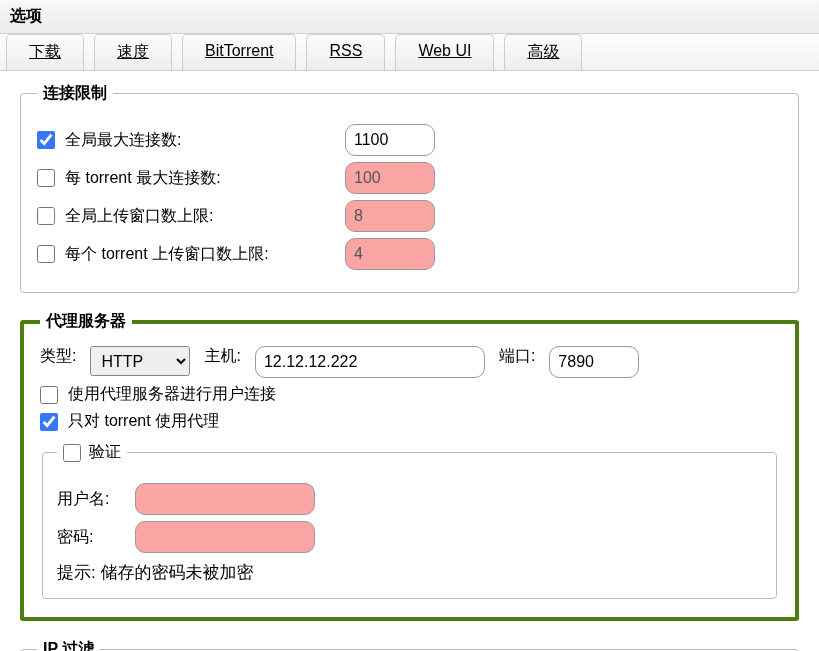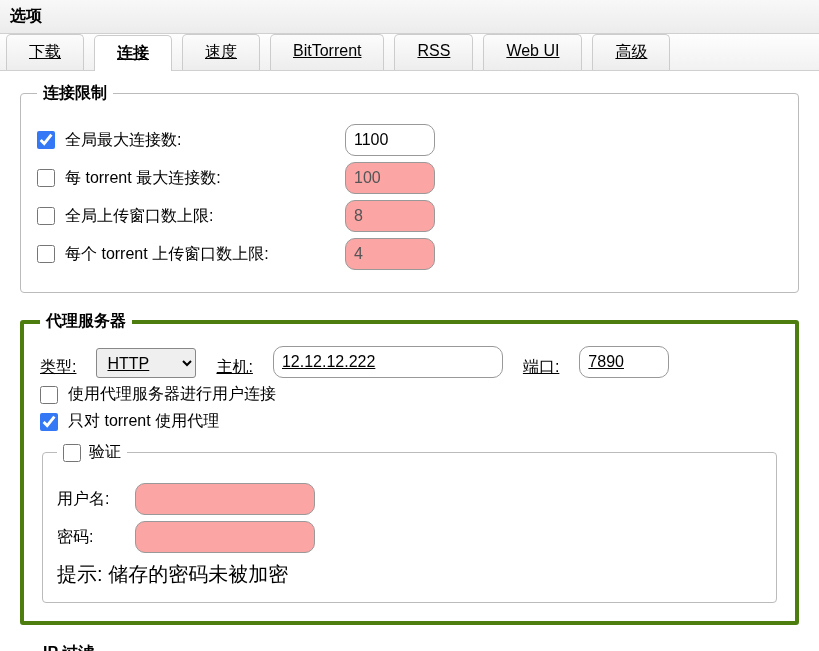--- a/index.html
+++ b/index.html
@@ -86,43 +86,42 @@
     }
     .num-in { width: 90px; }
     select {
       border: 1px solid #888;
       border-radius: 3px;
       padding: 4px 6px;
       font-size: 16px;
       height: 30px;
       width: 100px;
     }
-    .proxy-line1 { display:flex; align-items:flex-end; gap:20px;text-decoration:underline; }
+    .proxy-line1 { display:flex; align-items:flex-start; gap:14px; }
     .proxy-line1 .host-in { width: 230px; }
     .proxy-line1 .port-in { width: 90px; }
     fieldset.auth {
       border: 1px solid #bbb;
       margin: 10px 2px 2px 2px;
       padding: 14px 14px;
     }
     fieldset.auth legend { font-weight: normal; display:flex; align-items:center; gap:8px;}
     .auth-row { display:flex; align-items:center; gap:10px; margin:6px 0; }
     .auth-row .lbl { width: 68px; }
     .auth-row input { width: 180px; }
-    .hint { margin-top: 8px; color:#000; font-size:20px; }
+    .hint { margin-top: 8px; color:#000; font-size:17px; }
     fieldset.ipfilter { margin-top: 18px; }
   </style>
 </head>
 <body>
 
 <div class="title-bar">选项</div>
 
 <div class="tabs">
   <div class="tab">下载</div>
-  <div class="tab active">连接</div>
   <div class="tab">速度</div>
   <div class="tab">BitTorrent</div>
   <div class="tab">RSS</div>
   <div class="tab">Web UI</div>
   <div class="tab">高级</div>
 </div>
 
 <div class="panel">
 
   <fieldset>

